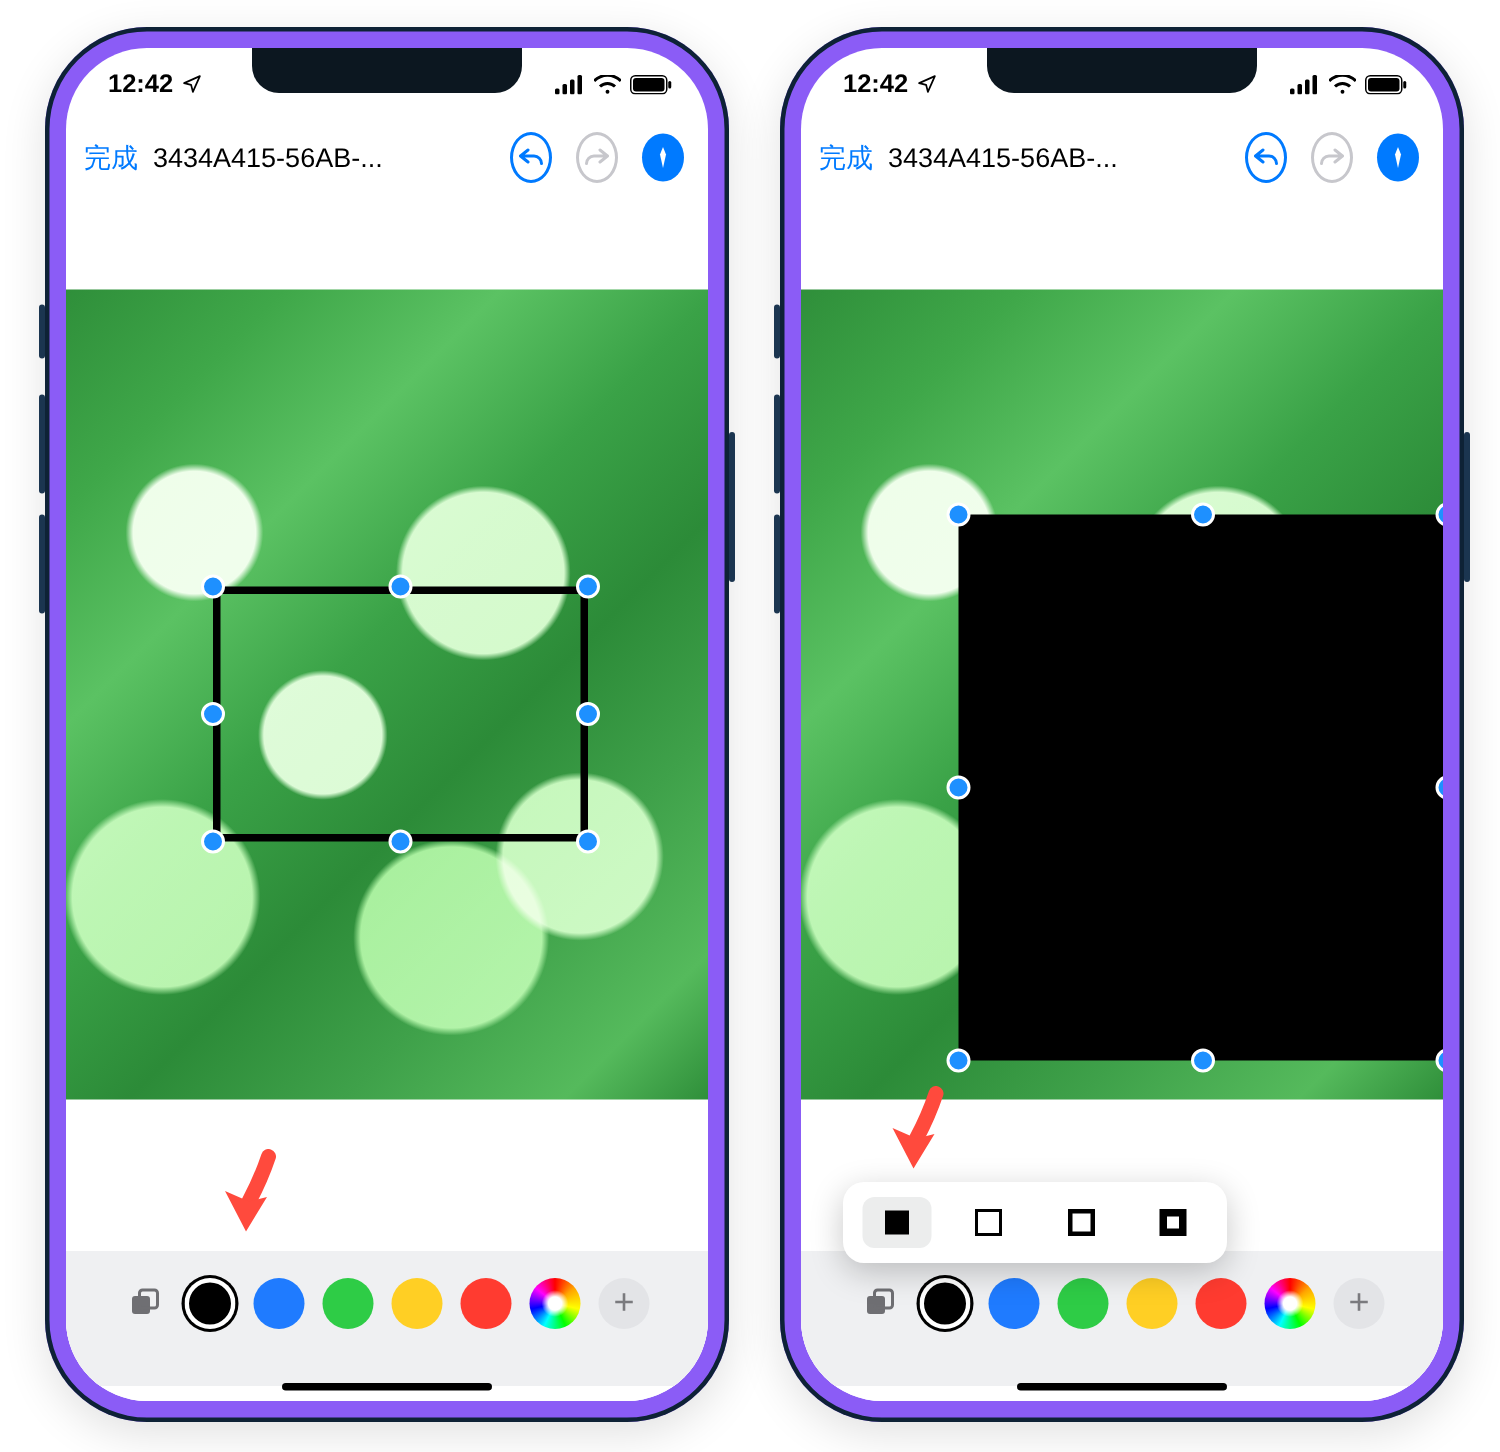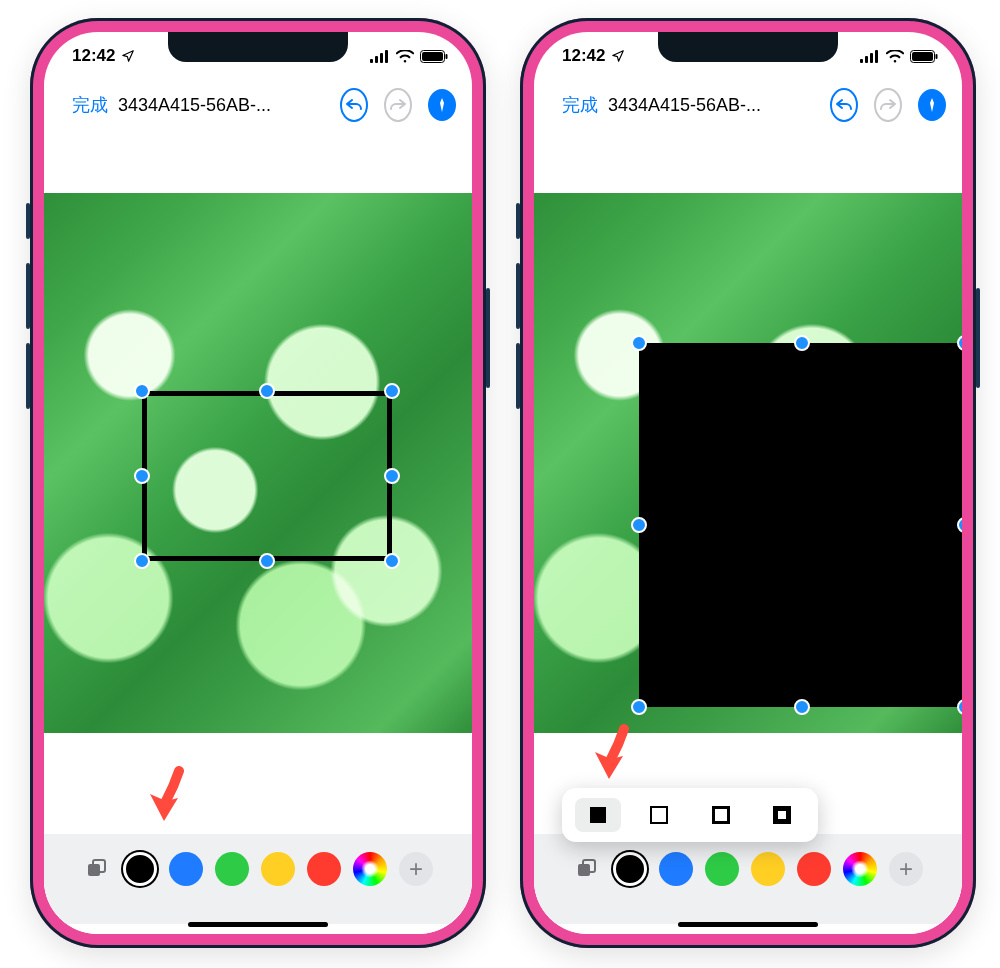--- a/index.html
+++ b/index.html
@@ -16,21 +16,21 @@
     width: 1000px;
     height: 968px;
     position: relative;
   }
   .phone {
     position: absolute;
     width: 456px;
     height: 930px;
     top: 18px;
     border-radius: 68px;
-    background: #ec4899;
+    background: #8b5cf6;
     box-shadow: inset 0 0 0 3px #0e2236, 0 8px 30px rgba(0,0,0,.12);
   }
   .phone-left { left: 30px; }
   .phone-right { left: 520px; }
   .screen {
     position: absolute;
     inset: 14px;
     background: #fff;
     border-radius: 54px;
     overflow: hidden;
@@ -63,21 +63,20 @@
   .status-right { display:flex; align-items:center; gap:6px; }
   .loc-icon svg, .sig svg, .wifi svg, .batt svg { display:block; }
   
   .nav {
     height: 50px;
     display: flex;
     align-items: center;
     padding: 0 12px;
     gap: 8px;
     border-bottom: 1px solid rgba(0,0,0,0);
-    margin-left: 16px;
   }
   .done {
     color: #007aff;
     font-size: 18px;
     font-weight: 400;
     flex: 0 0 auto;
   }
   .filename {
     flex: 1 1 auto;
     font-size: 18px;

